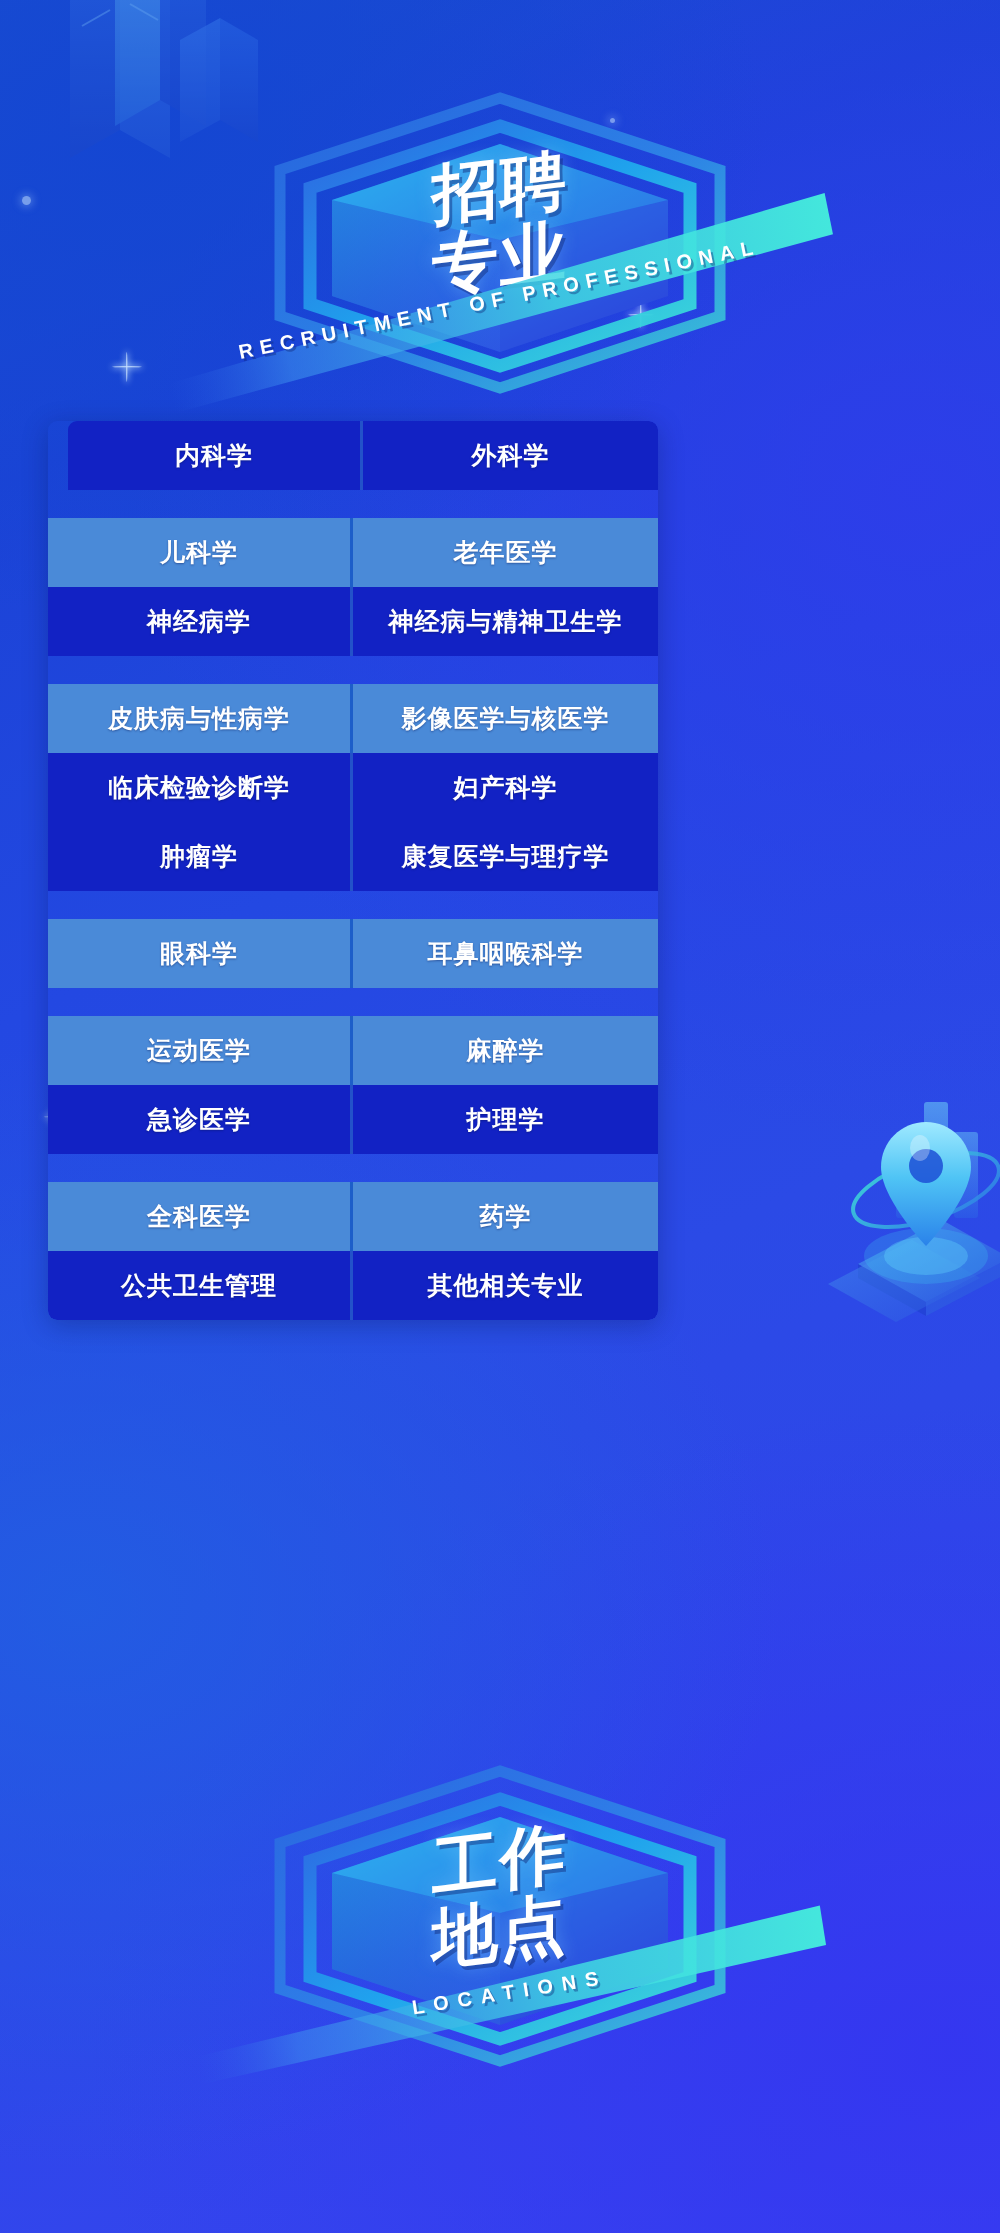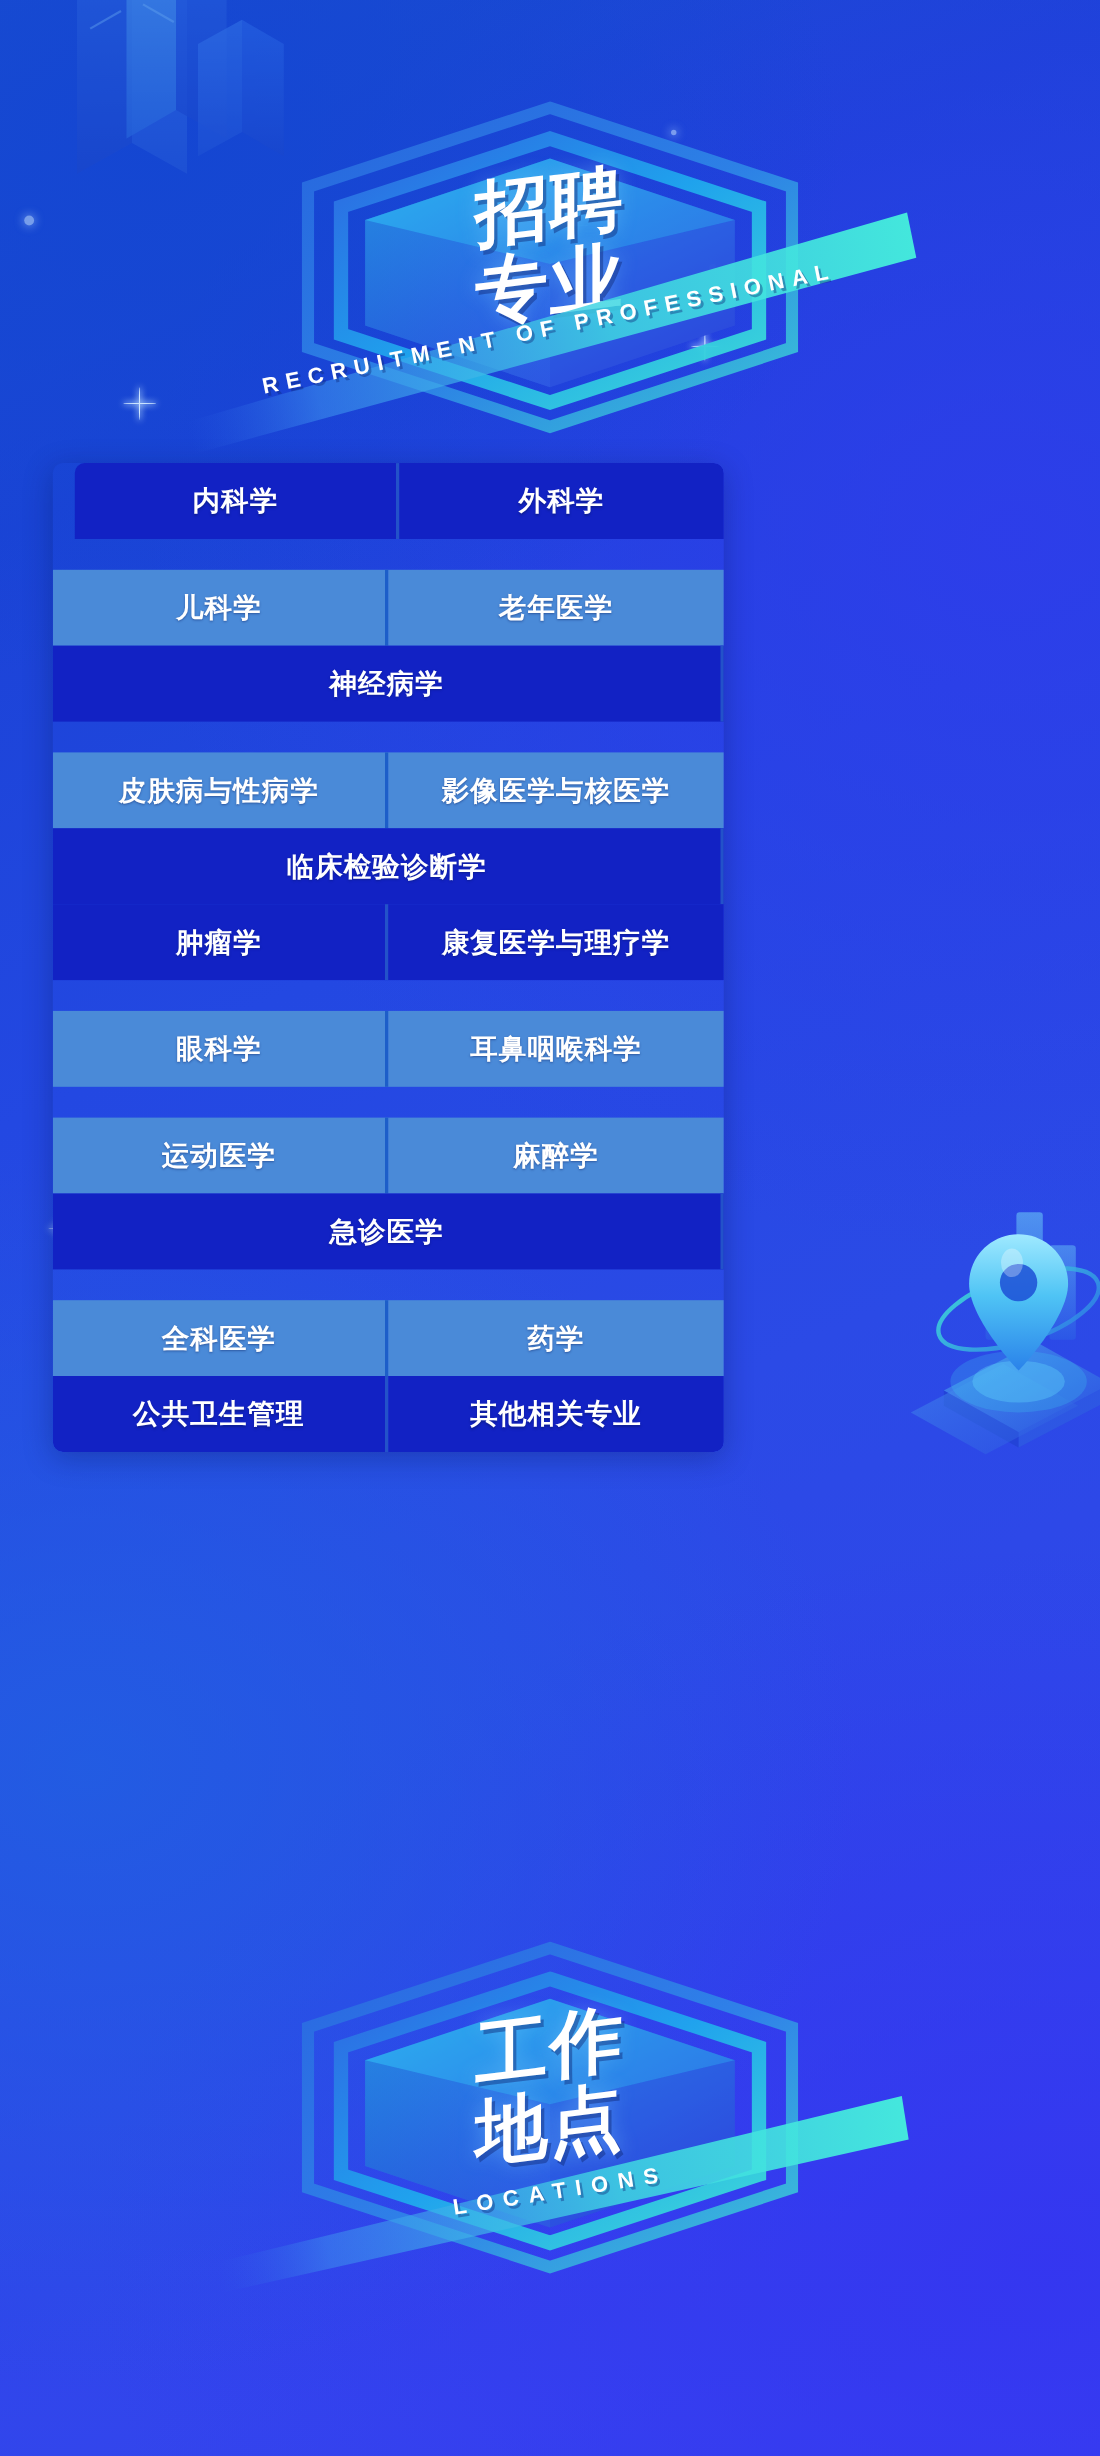--- a/index.html
+++ b/index.html
@@ -217,42 +217,45 @@
     <div class="trow dark">
       <div class="tcell">内科学</div>
       <div class="tcell">外科学</div>
     </div>
     <div class="trow light">
       <div class="tcell">儿科学</div>
       <div class="tcell">老年医学</div>
     </div>
     <div class="trow dark">
       <div class="tcell">神经病学</div>
+      <div class="tcell">神经病与精神卫生学</div>
     </div>
     <div class="trow light">
       <div class="tcell">皮肤病与性病学</div>
       <div class="tcell">影像医学与核医学</div>
     </div>
     <div class="trow dark">
       <div class="tcell">临床检验诊断学</div>
+      <div class="tcell">妇产科学</div>
     </div>
     <div class="trow dark">
       <div class="tcell">肿瘤学</div>
       <div class="tcell">康复医学与理疗学</div>
     </div>
     <div class="trow light">
       <div class="tcell">眼科学</div>
       <div class="tcell">耳鼻咽喉科学</div>
     </div>
     <div class="trow light">
       <div class="tcell">运动医学</div>
       <div class="tcell">麻醉学</div>
     </div>
     <div class="trow dark">
       <div class="tcell">急诊医学</div>
+      <div class="tcell">护理学</div>
     </div>
     <div class="trow light">
       <div class="tcell">全科医学</div>
       <div class="tcell">药学</div>
     </div>
     <div class="trow dark">
       <div class="tcell">公共卫生管理</div>
       <div class="tcell">其他相关专业</div>
     </div>
 

